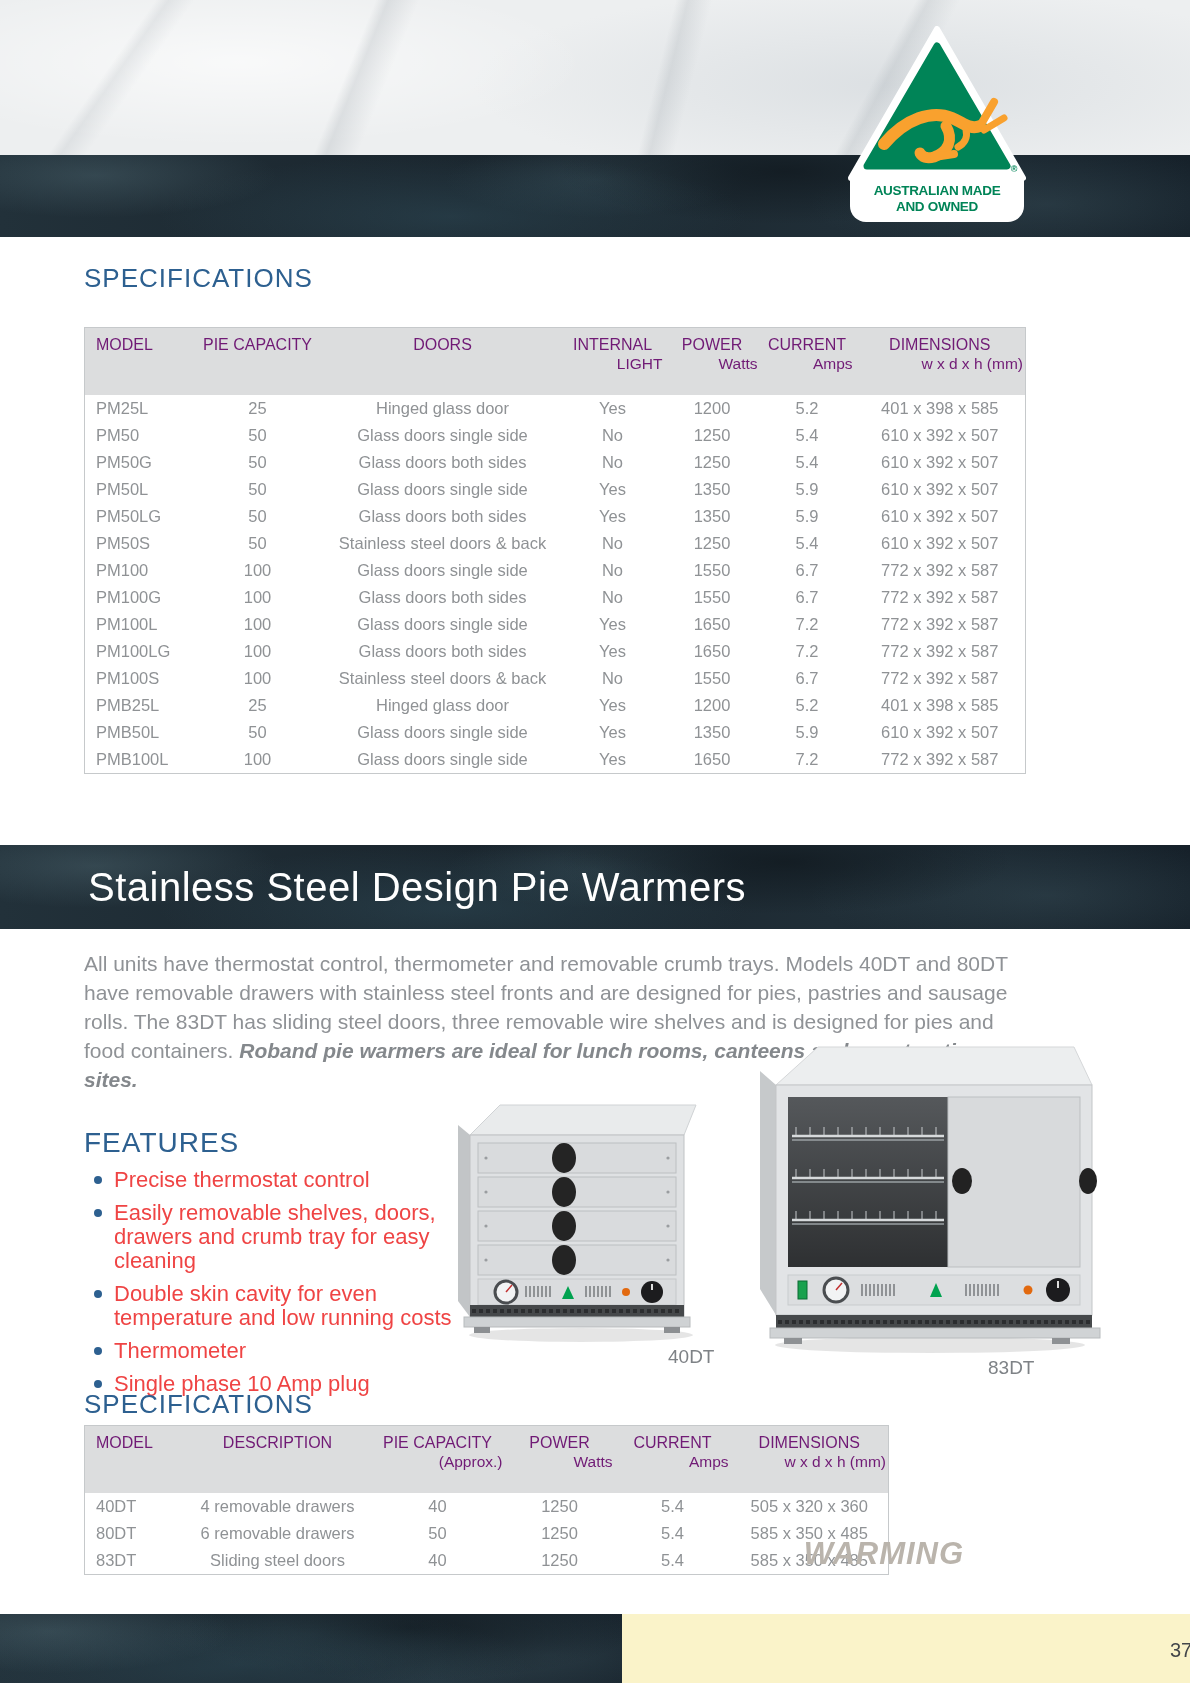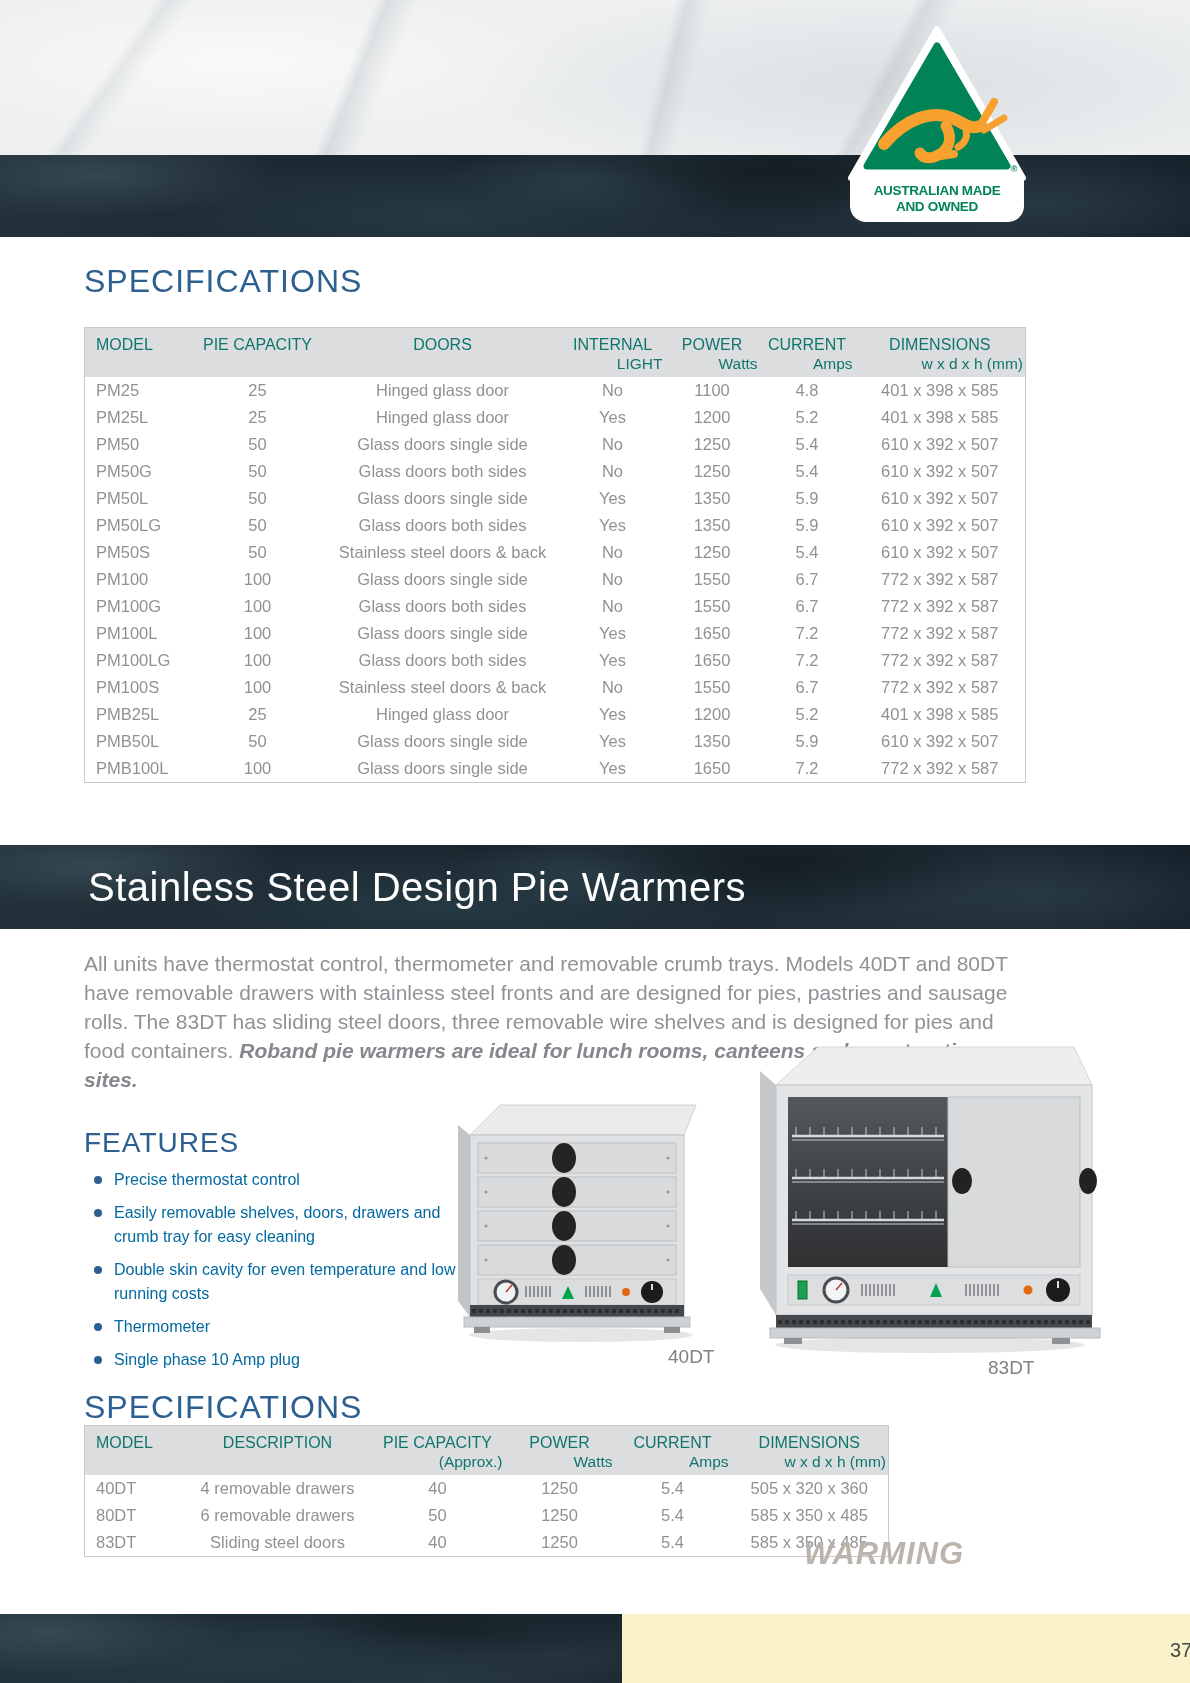--- a/index.html
+++ b/index.html
@@ -34,49 +34,49 @@
   .band-title h1{
     margin:0;padding-left:88px;line-height:84px;font-size:40px;font-weight:400;
     color:#ffffff;letter-spacing:.5px;
   }
   
   .logo{position:absolute;left:848px;top:26px;width:178px;height:198px;}
   .logo-text{font-weight:bold;font-size:13.5px;letter-spacing:-.3px;}
   .logo-reg{font-size:9px;font-weight:bold;}
   
   .spec-heading{
-    position:absolute;margin:0;font-size:32px;font-weight:400;letter-spacing:1px;color:#2d6090;
+    position:absolute;margin:0;font-size:26px;font-weight:400;letter-spacing:1px;color:#2d6090;
   }
   #spec-heading-1{left:84px;top:263px;}
   #spec-heading-2{left:84px;top:1389px;}
   #features-heading{position:absolute;left:84px;top:1127px;margin:0;font-size:28px;font-weight:400;letter-spacing:1px;color:#2d6090;}
   
   .spec-table{position:absolute;border-collapse:collapse;background:#fff;border:1px solid #c6c9cb;table-layout:fixed;}
   .t1{left:84px;top:327px;width:941px;}
   .t2{left:84px;top:1425px;width:804px;}
   .spec-table thead tr{background:#dcddde;}
   .spec-table th{
-    font-weight:400;color:#0f766e;font-size:16px;vertical-align:top;
-    padding:7px 2px 4px;line-height:19px;text-align:center;
+    font-weight:400;color:#701a75;font-size:16px;vertical-align:top;
+    padding:7px 2px 22px;line-height:19px;text-align:center;
   }
   .spec-table th .sub{display:block;font-size:15.5px;text-align:right;}
   .spec-table td{
     font-size:16.5px;color:#8f9295;text-align:center;height:27px;line-height:27px;
     padding:0 2px;white-space:nowrap;overflow:hidden;
   }
   .t1 th:first-child,.t1 td:first-child{text-align:left;padding-left:11px;}
   .t2 th:nth-child(1),.t2 td:nth-child(1){text-align:left;padding-left:11px;}
   .t2 th:nth-child(2),.t2 td:nth-child(2){text-align:center;margin-top:16px;}
   
   .intro{position:absolute;left:84px;top:949px;width:950px;margin:0;
     font-size:21px;line-height:29px;color:#8f9296;}
   .intro-em{font-style:italic;font-weight:bold;color:#84888c;}
   
   .features{position:absolute;left:88px;top:1168px;width:382px;margin:0;padding:0;list-style:none;}
-  .features li{position:relative;padding-left:26px;margin-bottom:9px;font-size:16px;line-height:24px;color:#0369a1;}
+  .features li{position:relative;padding-left:26px;margin-bottom:9px;font-size:22px;line-height:24px;color:#ef4444;}
   .dot{position:absolute;left:6px;top:8px;width:8px;height:8px;border-radius:50%;background:#2d6090;}
   
   .product-40{position:absolute;left:448px;top:1083px;width:265px;height:262px;}
   .product-83{position:absolute;left:740px;top:1023px;width:372px;height:332px;}
   .product-label{position:absolute;font-size:19px;color:#7e8286;}
   .label-40{left:668px;top:1346px;}
   .label-83{left:988px;top:1357px;}
   
   .footer-dark{position:absolute;left:0;top:1614px;width:622px;height:69px;}
   .footer-yellow{position:absolute;left:622px;top:1614px;width:568px;height:69px;background:#faf3c9;}
@@ -126,29 +126,20 @@
       <th><span>MODEL</span><span class="sub"></span></th>
       <th><span>PIE CAPACITY</span><span class="sub"></span></th>
       <th><span>DOORS</span><span class="sub"></span></th>
       <th><span>INTERNAL</span><span class="sub">LIGHT</span></th>
       <th><span>POWER</span><span class="sub">Watts</span></th>
       <th><span>CURRENT</span><span class="sub">Amps</span></th>
       <th><span>DIMENSIONS</span><span class="sub">w x d x h (mm)</span></th>
     </tr>
   </thead>
   <tbody>
-      <tr>
-        <td>PM25</td>
-        <td>25</td>
-        <td>Hinged glass door</td>
-        <td>No</td>
-        <td>1100</td>
-        <td>4.8</td>
-        <td>401 x 398 x 585</td>
-      </tr>
       <tr>
         <td>PM25L</td>
         <td>25</td>
         <td>Hinged glass door</td>
         <td>Yes</td>
         <td>1200</td>
         <td>5.2</td>
         <td>401 x 398 x 585</td>
       </tr>
       <tr>

